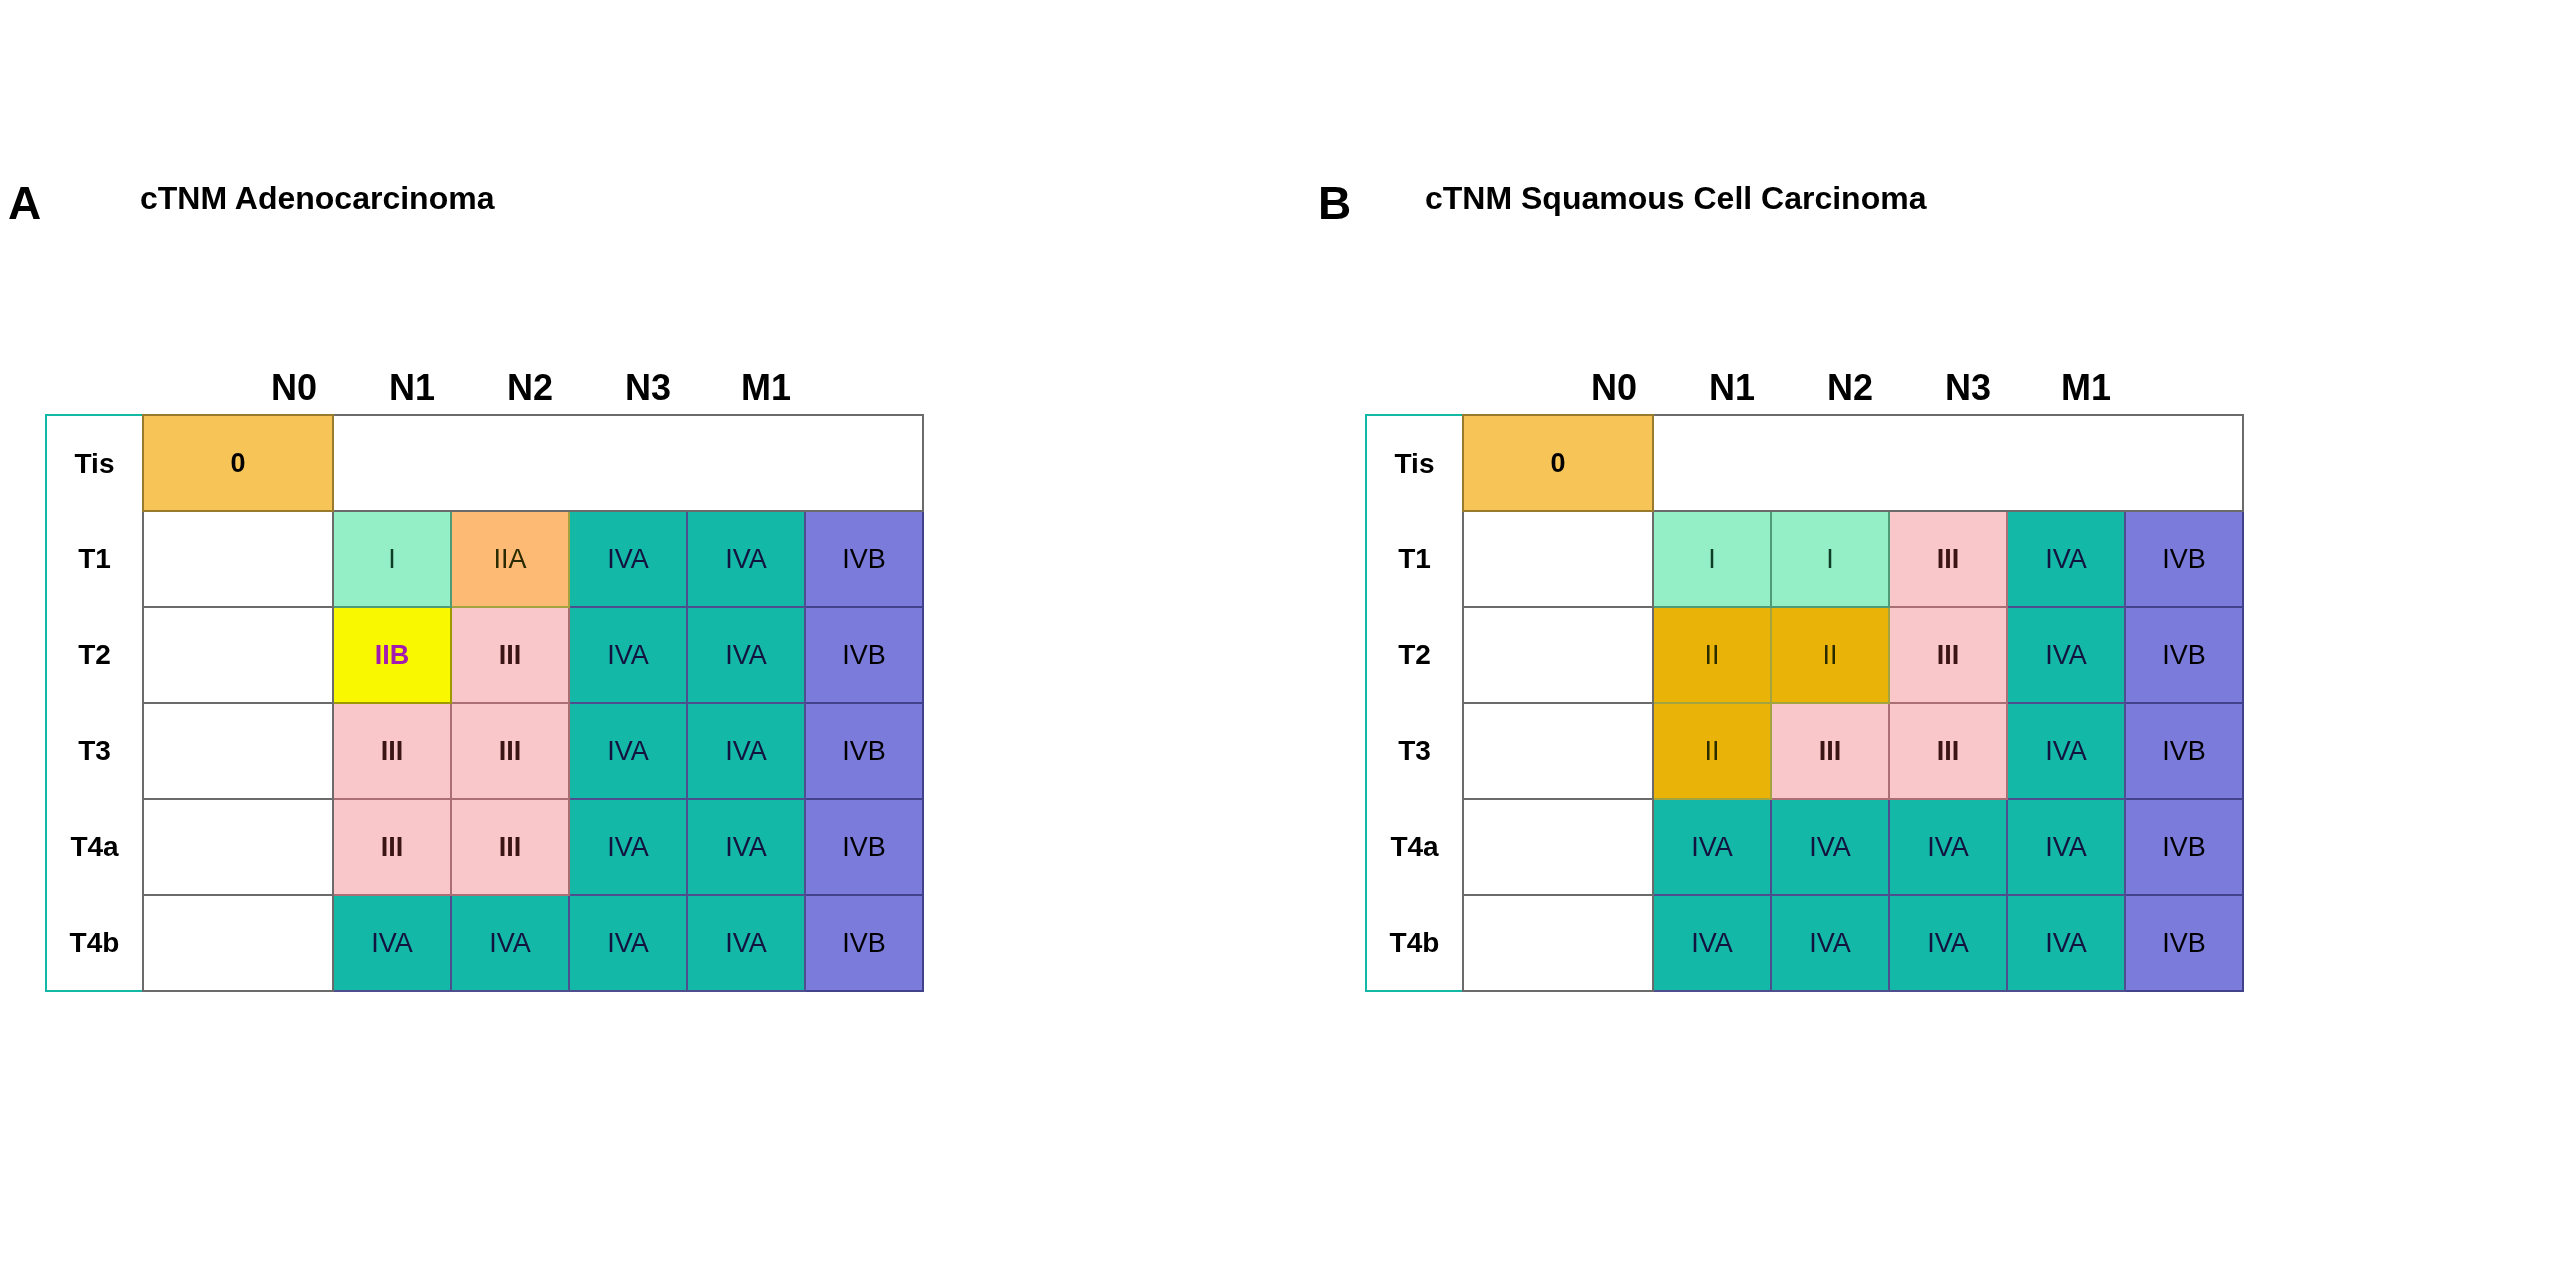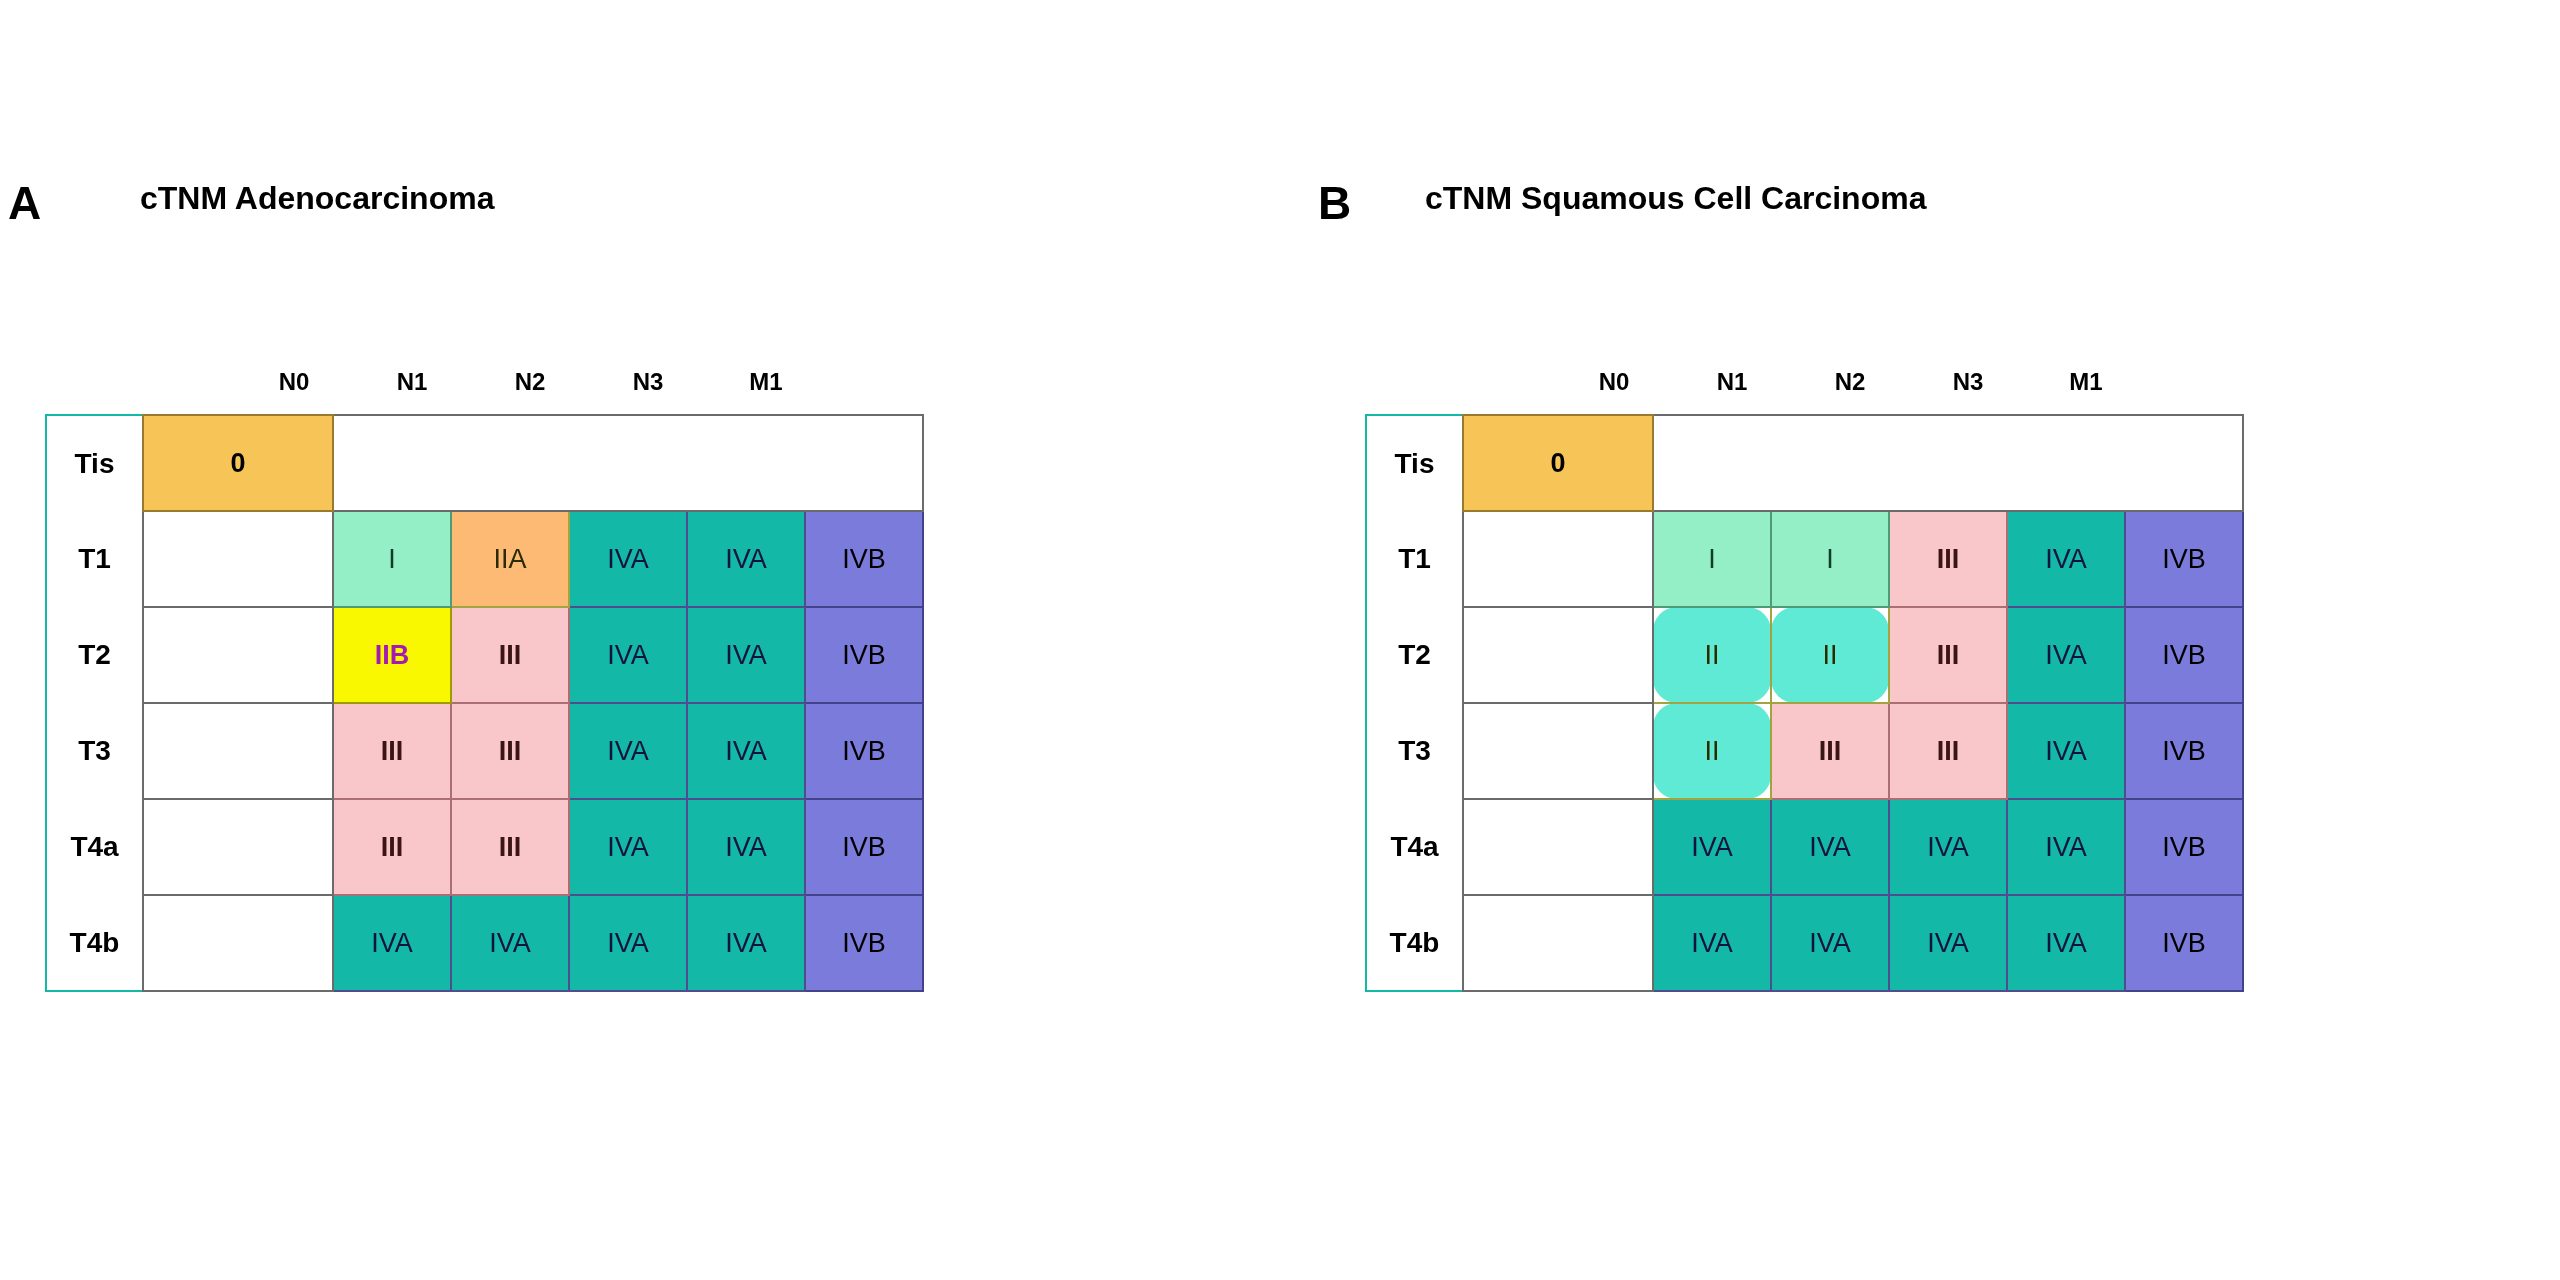--- a/index.html
+++ b/index.html
@@ -66,21 +66,21 @@
   .col-headers {
     position: relative;
     height: 44px;
     margin-left: 190px;   
   }
   .col-head {
     position: absolute;
     top: 0;
     width: 118px;
     text-align: center;
-    font-size: 24px;
+    font-size: 36px;
     font-weight: bold;
     line-height: 1;
   }
 
   table.grid {
     border-collapse: collapse;
     table-layout: fixed;
     border-spacing: 0;
   }
   table.grid td, table.grid th {
@@ -113,21 +113,21 @@
     border: 2px solid #6b6b6b;
     box-sizing: border-box;
   }
 
   
   table.grid { border: 2px solid #14b8a6; }
 
   
   .s-0    { background: #F7C457; border-color: #9a7a2c; font-weight: bold; color: #000; }
   .s-I    { background: #94EFC6; border-color: #4f9b78; color: #0f3d28; }
-  .s-II   { background: #5eead4; border-color: #a3a33f; color: #2b2b00; border-radius: 24px; }
+  .s-II   { background: #eab308; border-color: #a3a33f; color: #2b2b00; }
   .s-IIA  { background: #fdba74; border-color: #a3a33f; color: #2b2b00; }
   .s-IIB  { background: #FAF800; border-color: #9e9b00; color: #a21caf; font-weight: bold; }
   .s-III  { background: #F9C7C9; border-color: #a96f72; color: #3b1416; font-weight: bold; }
   .s-IVA  { background: #14b8a6; border-color: #4e4e8e; color: #131340; }
   .s-IVB  { background: #7B7BDC; border-color: #41418c; color: #000000; }
   .s-empty{ background: #ffffff; border-color: #6b6b6b; color: transparent; }
 
   
   .s-empty.blank-span { border-left-color: #6b6b6b; }
 </style>

